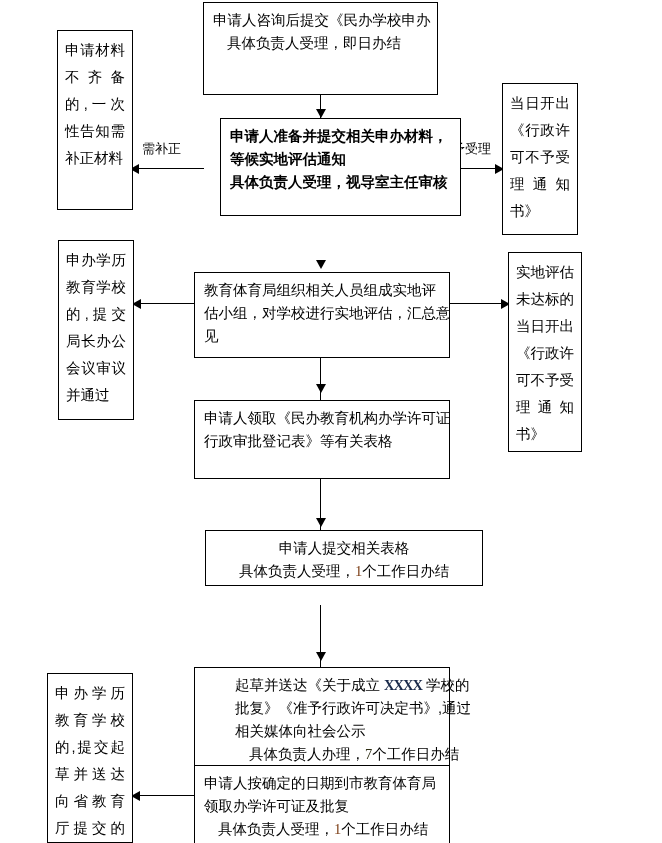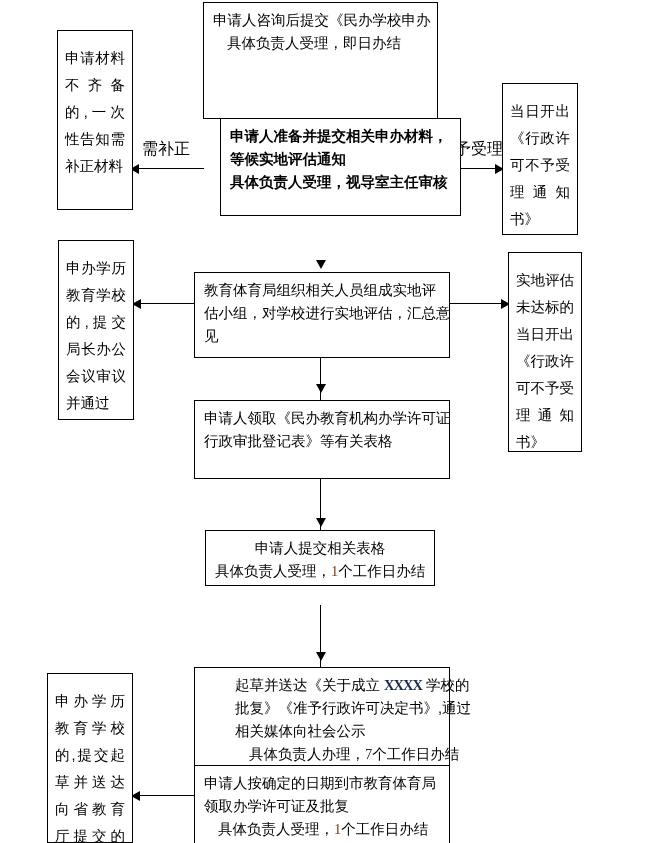--- a/index.html
+++ b/index.html
@@ -46,21 +46,21 @@
     text-align: left;
     padding-left: 14px;
   }
   .mainbox.center .line {
     text-align: center;
   }
   
   .sidebox {
     font-size: 14.5px;
     line-height: 27px;
-    padding: 14px 7px;
+    padding: 6px 7px;
     text-align: justify;
     text-align-last: justify;
     text-justify: inter-character;
     word-break: break-all;
   }
   .sidebox.lastleft {
     text-align-last: left;
   }
   .num {
     color: #2b2b10;
@@ -101,21 +101,21 @@
     border-bottom: 5px solid transparent;
     border-right: 9px solid #000000;
   }
   .arrow-right {
     border-top: 5px solid transparent;
     border-bottom: 5px solid transparent;
     border-left: 9px solid #000000;
   }
   .edgelabel {
     position: absolute;
-    font-size: 16px;
+    font-size: 13px;
     line-height: 18px;
     color: #000000;
     white-space: nowrap;
     z-index: 3;
     font-family: "Liberation Sans", "DejaVu Sans", sans-serif;
   }
 </style>
 </head>
 <body>
 
@@ -149,21 +149,21 @@
 
   <div class="conn vline" style="left:320px; top:738px; height:27px;"></div>
   <div class="arrow arrow-down" style="left:316px; top:752px;"></div>
 
   <div class="conn hline" style="left:138px; top:795px; width:56px;"></div>
   <div class="arrow arrow-left" style="left:131px; top:791px;"></div>
 
   <div class="edgelabel" style="left:142px; top:140px;">需补正</div>
   <div class="edgelabel" style="left:439px; top:140px;">不予受理</div>
 
-  <div class="box mainbox" style="left:203px; top:2px; width:235px; height:117px;">
+  <div class="box mainbox" style="left:203px; top:2px; width:235px; height:93px;">
     <div class="line">申请人咨询后提交《民办学校申办</div>
     <div class="line ind">具体负责人受理，即日办结</div>
   </div>
 
   <div class="box mainbox" style="left:220px; top:118px; width:241px; height:98px;font-weight:bold;">
     <div class="line">申请人准备并提交相关申办材料，</div>
     <div class="line">等候实地评估通知</div>
     <div class="line">具体负责人受理，视导室主任审核</div>
   </div>
 
@@ -171,21 +171,21 @@
     <div class="line">教育体育局组织相关人员组成实地评</div>
     <div class="line">估小组，对学校进行实地评估，汇总意</div>
     <div class="line">见</div>
   </div>
 
   <div class="box mainbox" style="left:194px; top:400px; width:256px; height:79px;">
     <div class="line">申请人领取《民办教育机构办学许可证</div>
     <div class="line">行政审批登记表》等有关表格</div>
   </div>
 
-  <div class="box mainbox center" style="left:205px; top:530px; width:230px; height:56px;">
+  <div class="box mainbox center" style="left:205px; top:530px; width:278px; height:56px;">
     <div class="line">申请人提交相关表格</div>
     <div class="line"><span>具体负责人受理，</span><span class="numb numserif">1</span><span>个工作日办结</span></div>
   </div>
 
   <div class="box mainbox" style="left:194px; top:667px; width:256px; height:101px;padding-left:40px;">
     <div class="line"><span>起草并送达《关于成立 </span><span class="xxxx">XXXX</span><span> 学校的</span></div>
     <div class="line">批复》《准予行政许可决定书》,通过</div>
     <div class="line">相关媒体向社会公示</div>
     <div class="line ind"><span>具体负责人办理，</span><span class="num numserif">7</span><span>个工作日办结</span></div>
   </div>

